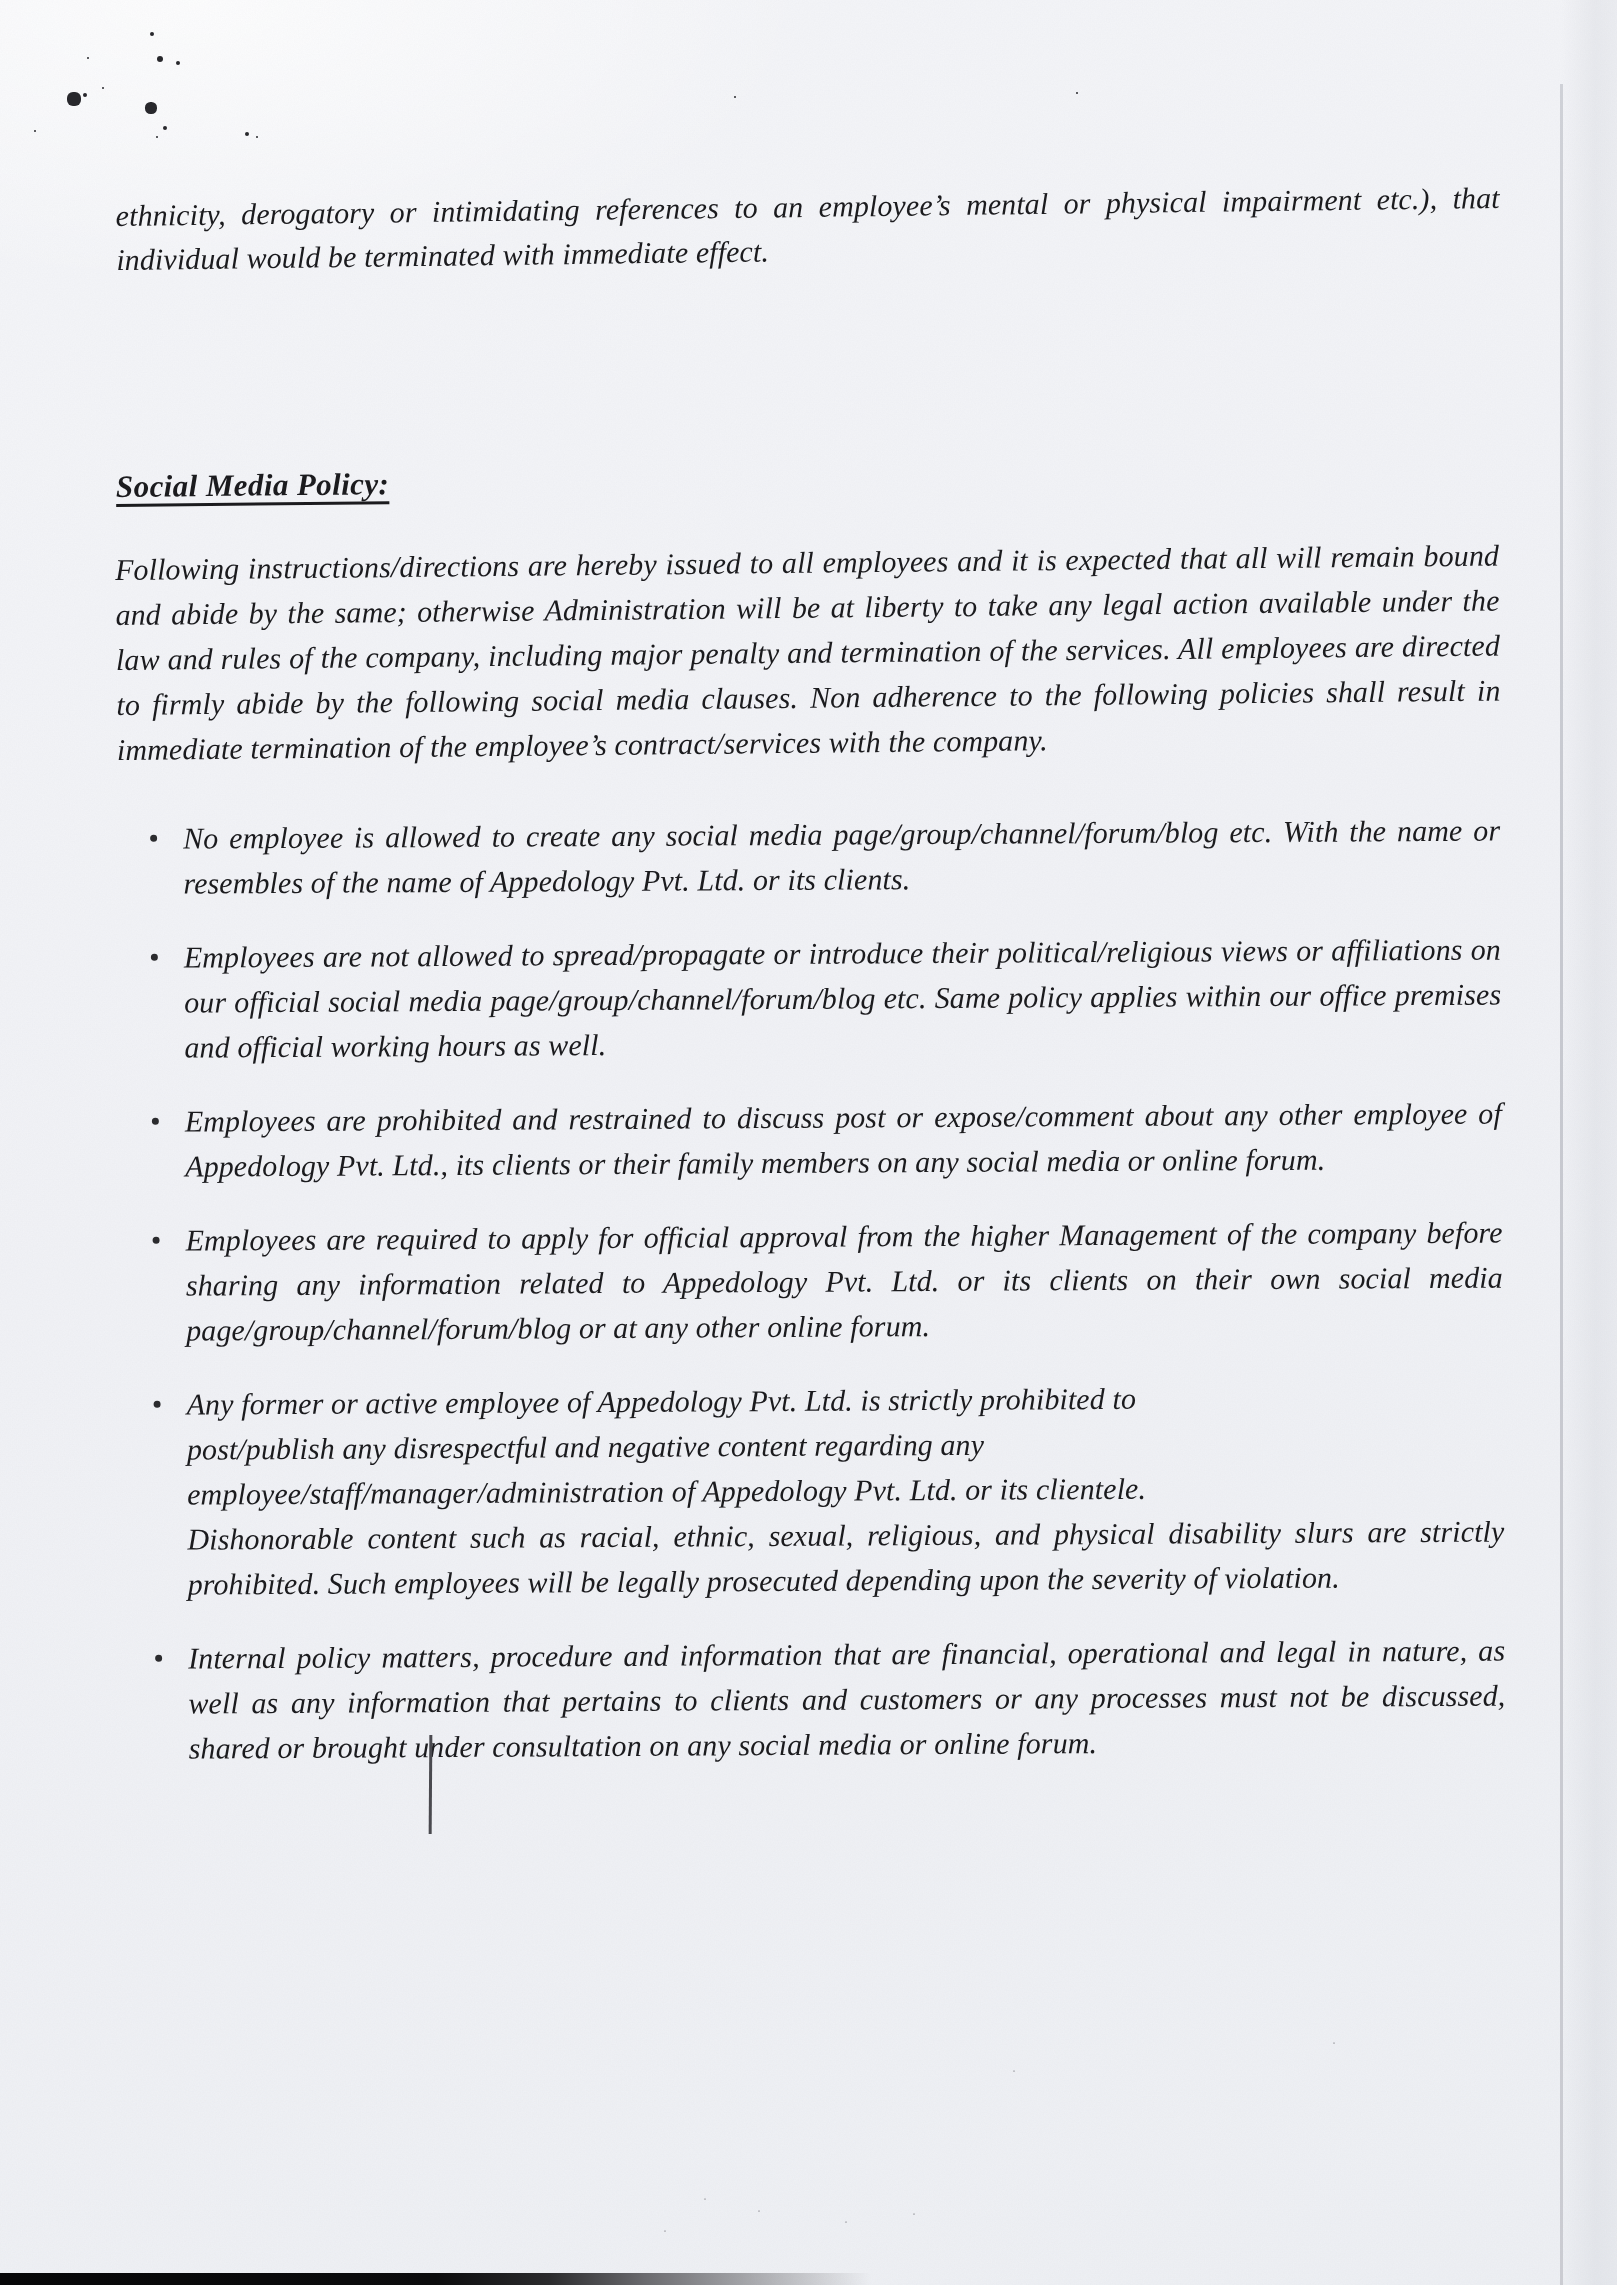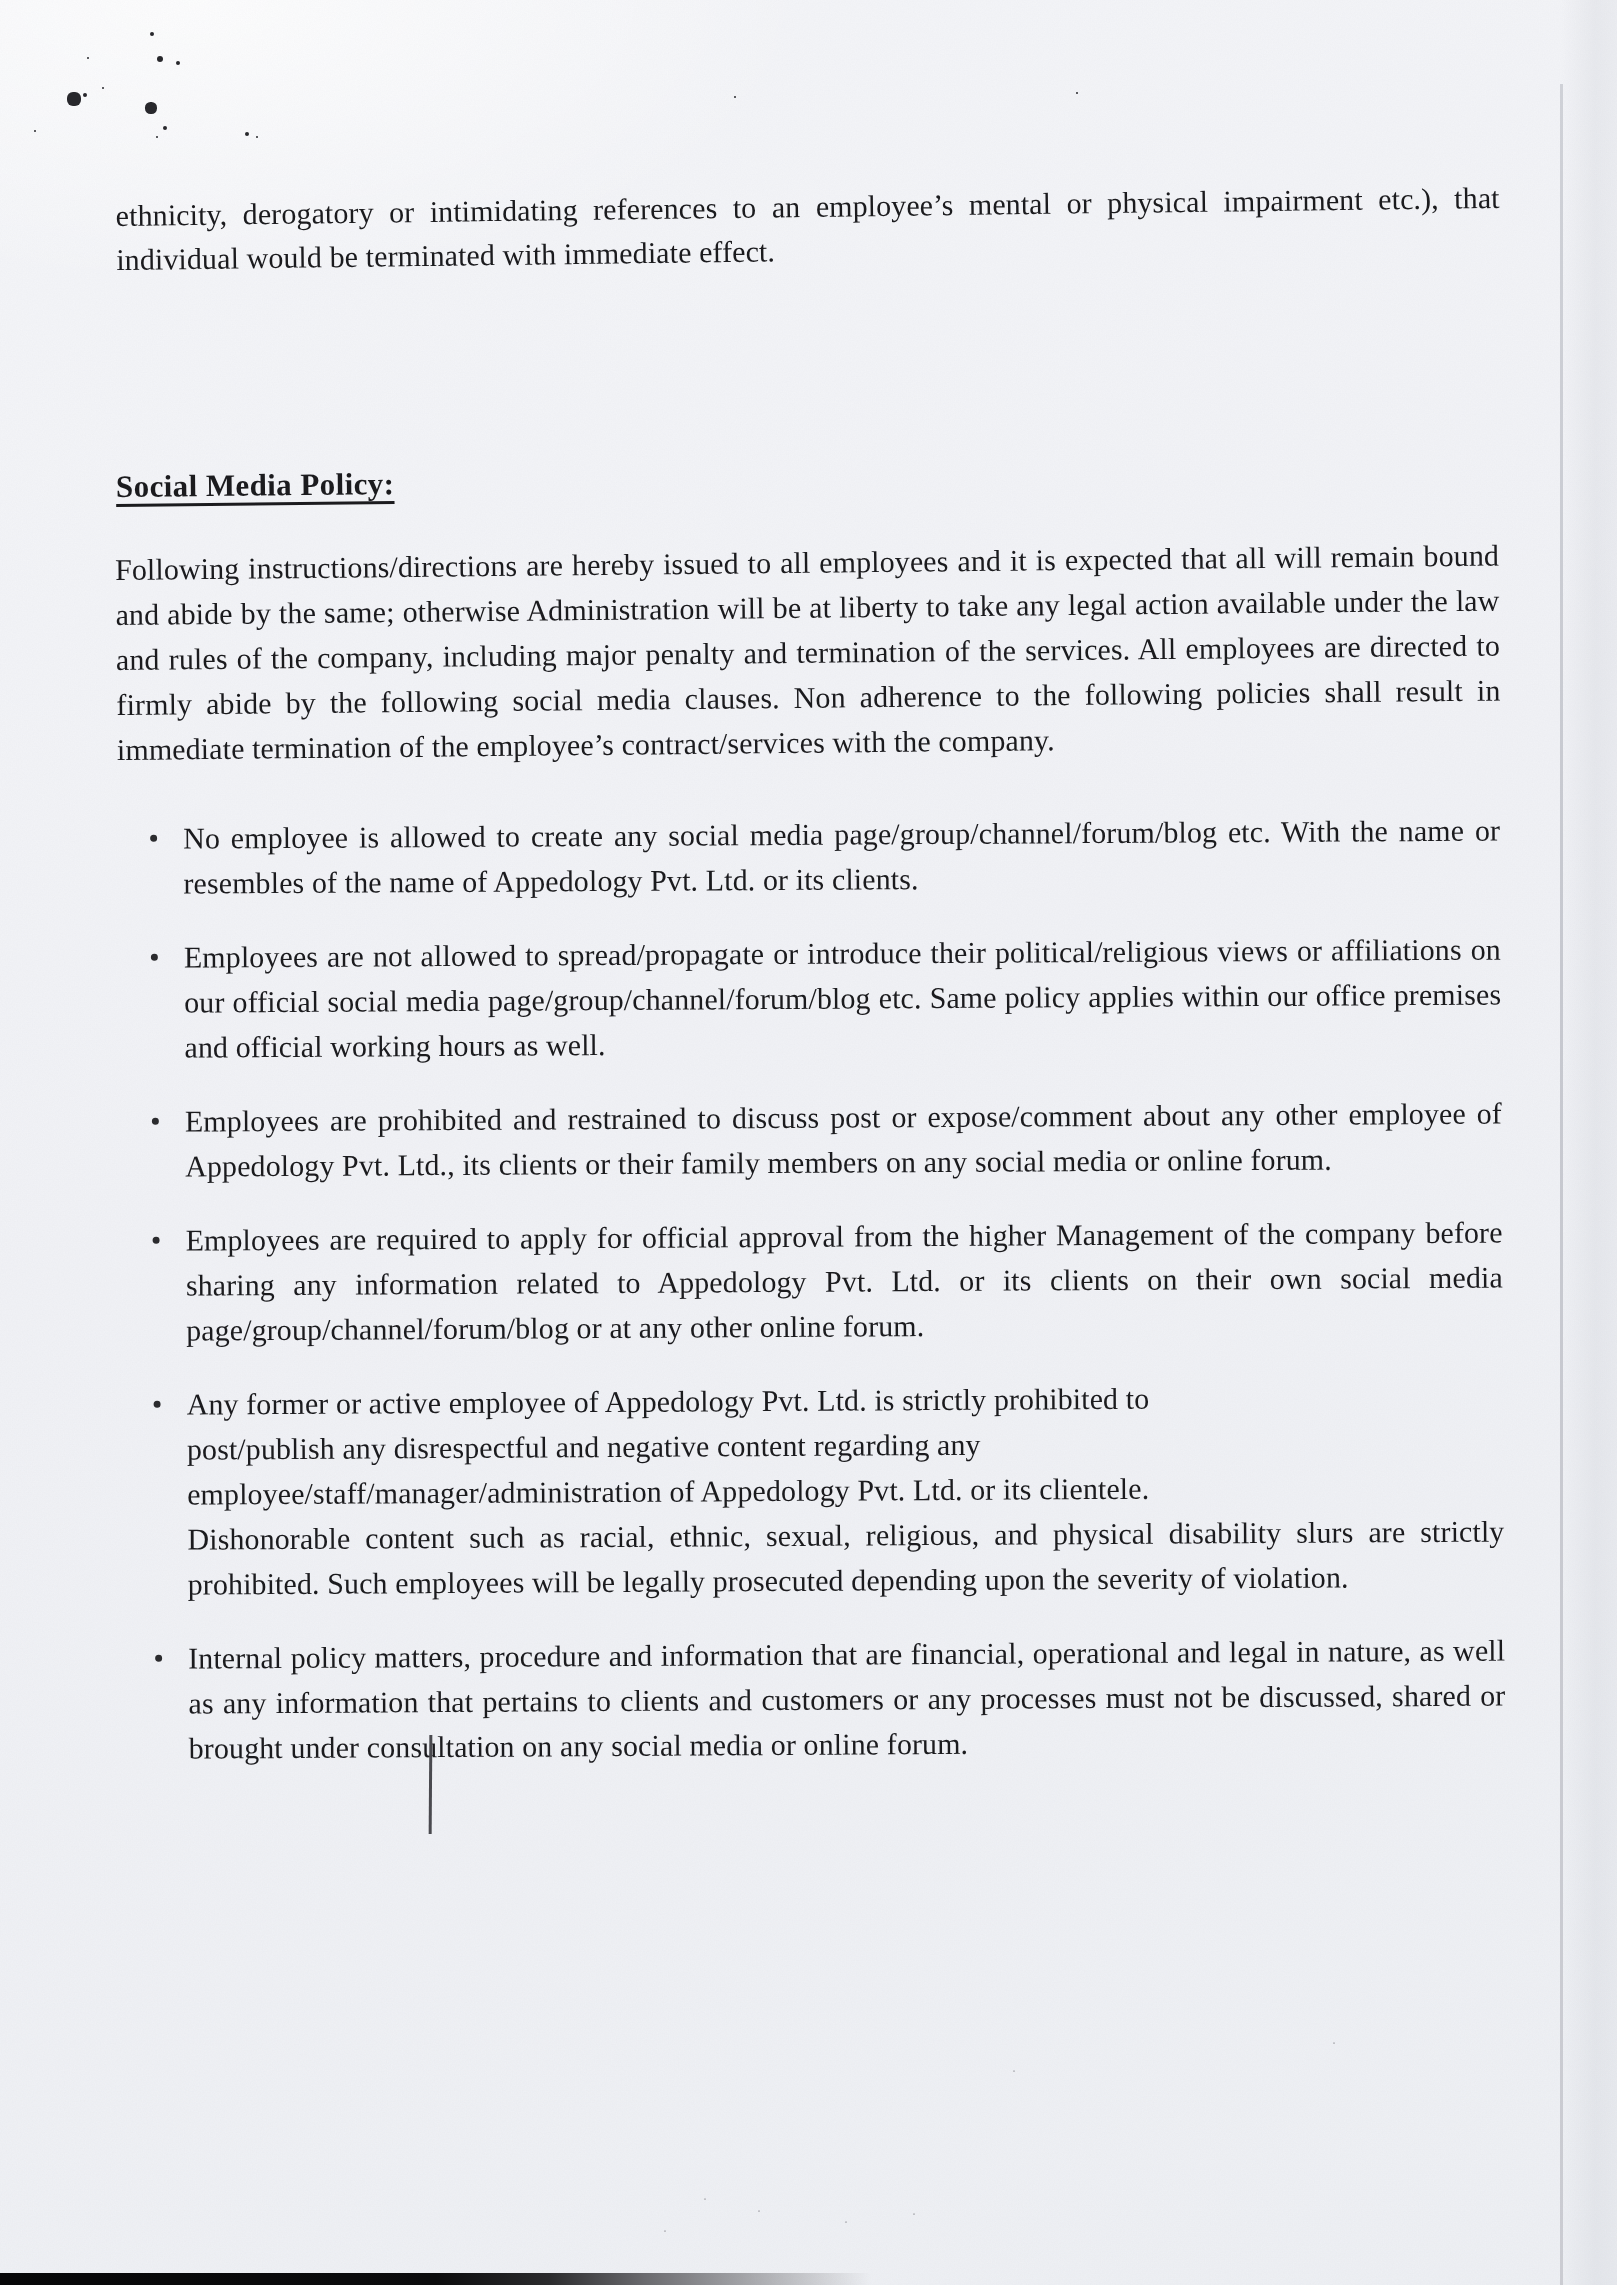--- a/index.html
+++ b/index.html
@@ -8,20 +8,21 @@
     position: relative;
     overflow: hidden;
     background: #eceef2;
     font-family: "Liberation Serif", serif;
   }
   .page {
     position: absolute; inset: 0;
     background:
       radial-gradient(ellipse 55% 18% at 12% 0%, rgba(255,255,255,0.85), rgba(255,255,255,0) 70%),
       linear-gradient(160deg, #f5f6f9 0%, #f1f2f6 45%, #eef0f4 100%);
+    font-style: italic;
   }
   svg.noise { position: absolute; inset: 0; display: block; pointer-events: none; }
 
   .content {
     position: absolute;
     left: 116px; top: 194px; width: 1384px;
     color: #1b1b1e;
     font-size: 30px;
     line-height: 45px;
     letter-spacing: 0.1px;

